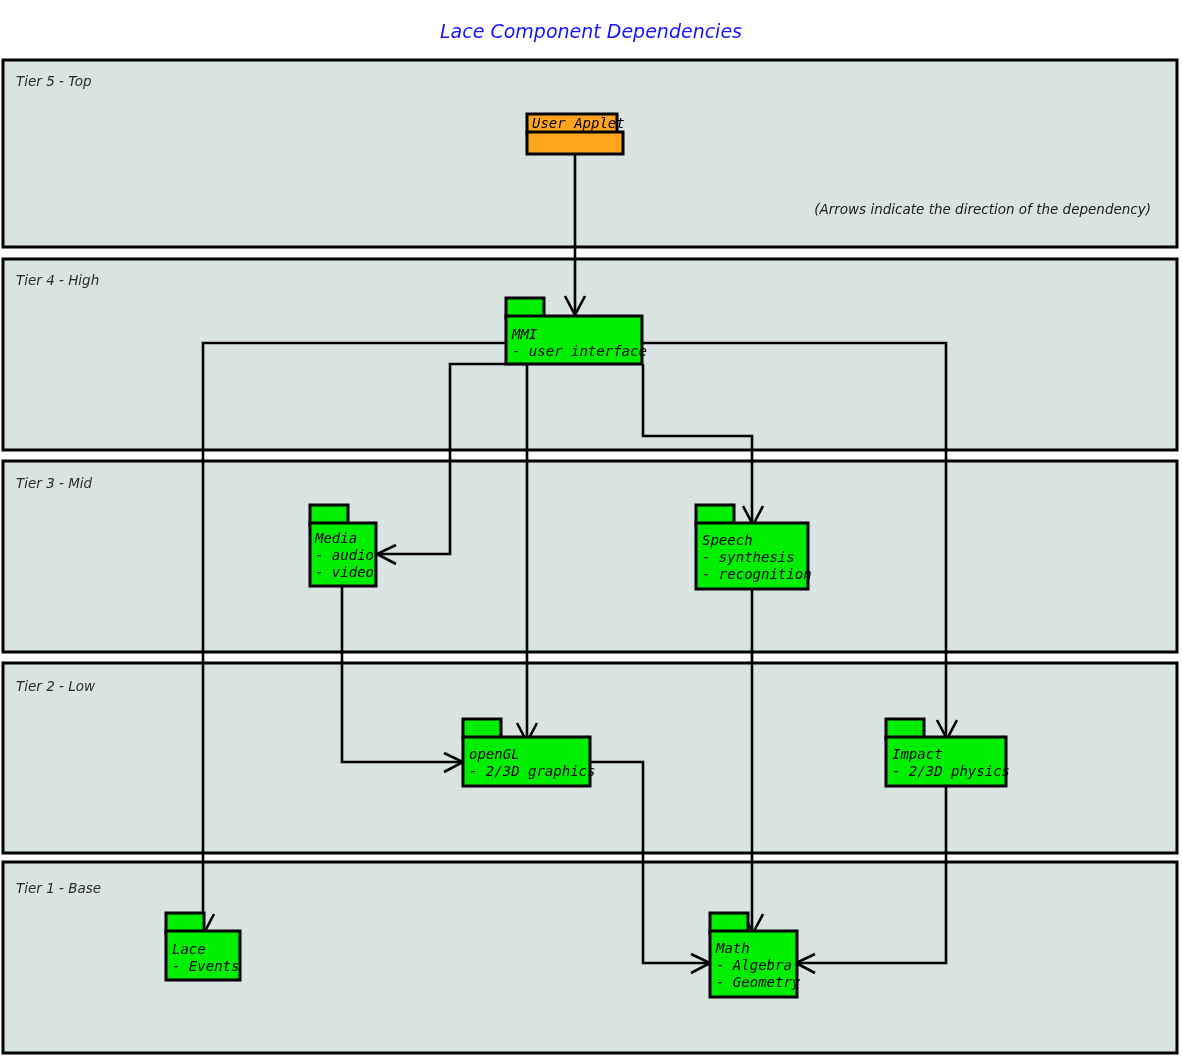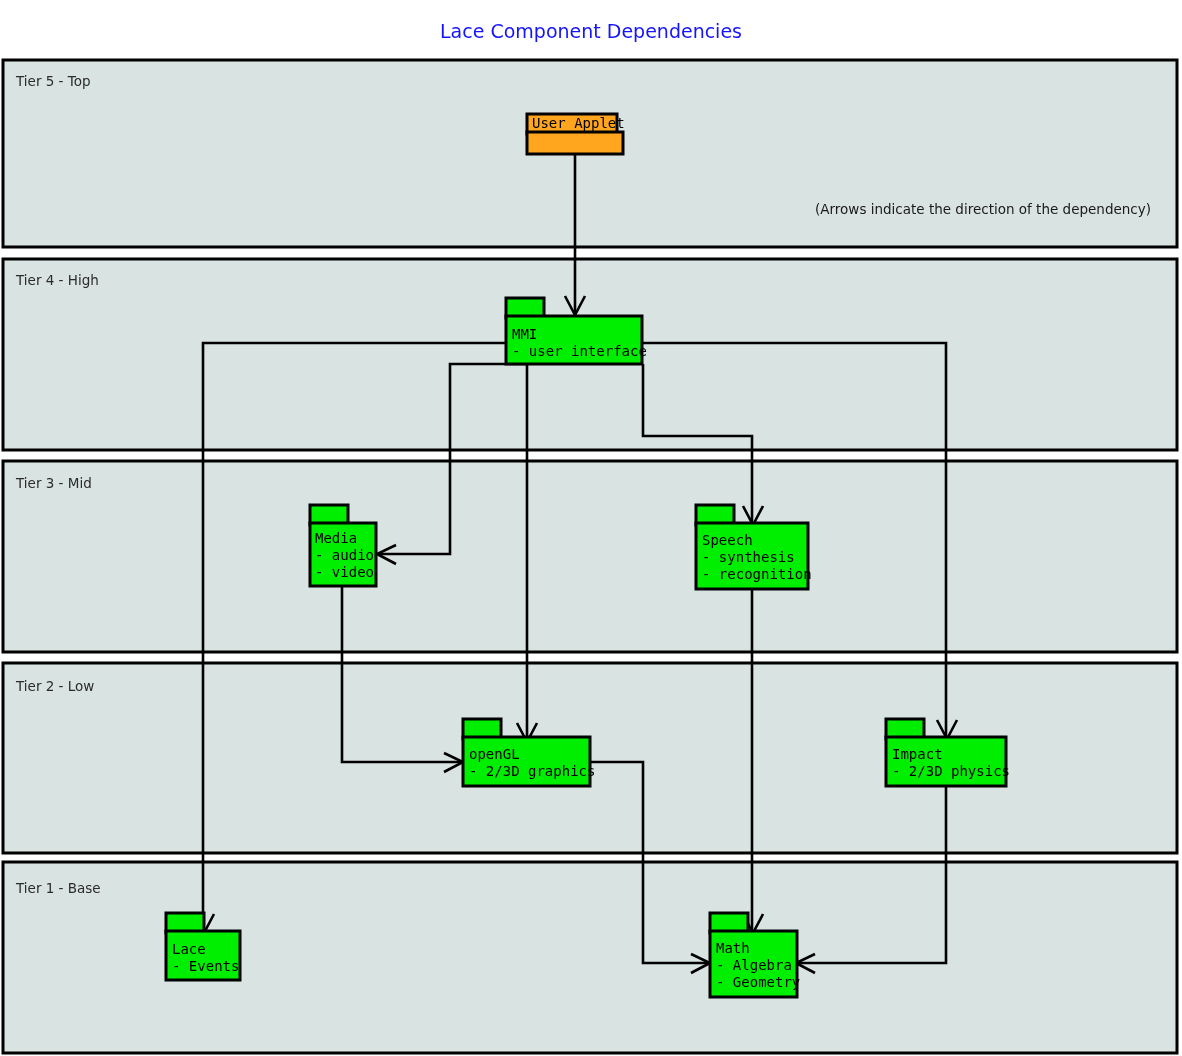--- a/index.html
+++ b/index.html
@@ -12,20 +12,21 @@
     height: 1056px;
     position: relative;
     font-family: "DejaVu Sans", sans-serif;
     overflow: hidden;
   }
   #diagram-root {
     position: absolute;
     left: 0; top: 0;
     width: 1182px;
     height: 1056px;
+    font-style: italic;
   }
   #diagram-svg {
     position: absolute;
     left: 0; top: 0;
     width: 1182px;
     height: 1056px;
   }
   .diagram-title {
     font-family: "DejaVu Sans", sans-serif;
     font-size: 19px;

